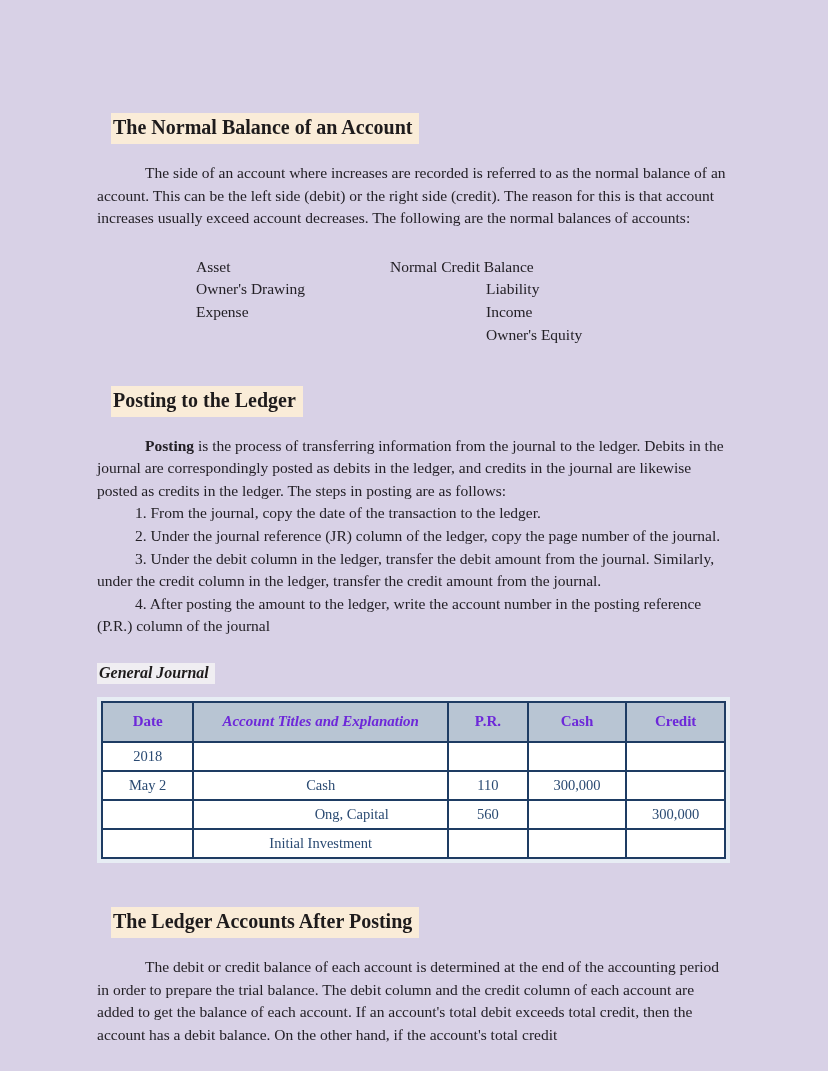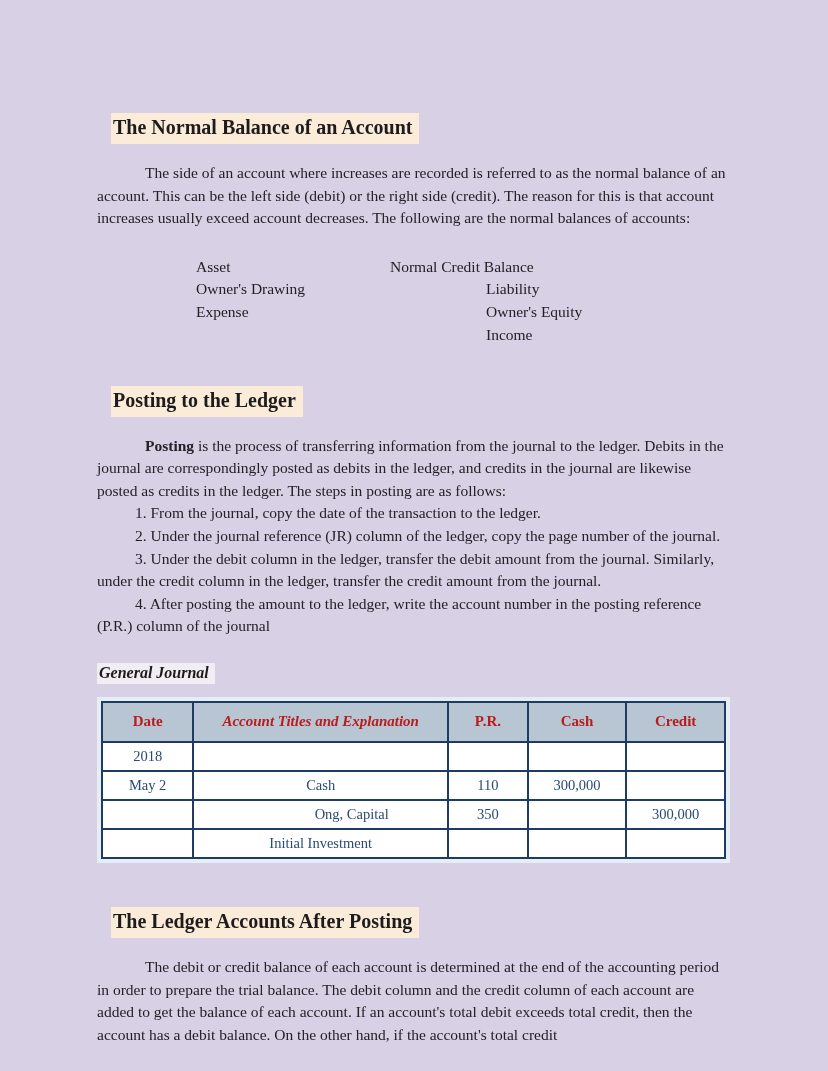--- a/index.html
+++ b/index.html
@@ -72,21 +72,21 @@
     border-collapse: collapse;
     background: #ffffff;
     color: #2a4a72;
   }
   table.journal th, table.journal td {
     border: 2px solid #1e3c63;
     font-family: "Liberation Serif", serif;
   }
   table.journal th {
     background: #b8c5d3;
-    color: #b91c1c;
+    color: #6d28d9;
     font-size: 15px;
     font-weight: bold;
     height: 36px;
     text-align: center;
   }
   table.journal td {
     height: 27px;
     font-size: 14.5px;
     text-align: center;
     padding: 0;
@@ -115,22 +115,22 @@
         <ul class="balance-list">
           <li>Asset</li>
           <li>Owner's Drawing</li>
           <li>Expense</li>
         </ul>
       </div>
       <div class="balance-col-credit">
         <p class="balance-col-heading">Normal Credit Balance</p>
         <ul class="balance-list">
           <li>Liability</li>
+          <li>Income</li>
           <li>Owner's Equity</li>
-          <li>Income</li>
         </ul>
       </div>
     </div>
   </section>
 
   <section class="section-posting">
     <h2 class="hl-heading">Posting to the Ledger</h2>
     <p class="body-text indent-para"><span class="bold">Posting</span><span> is the process of transferring information from the journal to the ledger. Debits in the journal are correspondingly posted as debits in the ledger, and credits in the journal are likewise posted as credits in the ledger. The steps in posting are as follows:</span></p>
     <p class="body-text step-para">1. From the journal, copy the date of the transaction to the ledger.</p>
     <p class="body-text step-para">2. Under the journal reference (JR) column of the ledger, copy the page number of the journal.</p>
@@ -164,21 +164,21 @@
         <tr>
           <td class="col-date">May 2</td>
           <td class="col-account">Cash</td>
           <td class="col-pr">110</td>
           <td class="col-debit">300,000</td>
           <td class="col-credit"></td>
         </tr>
         <tr>
           <td class="col-date"></td>
           <td class="col-account indented">Ong, Capital</td>
-          <td class="col-pr">350</td>
+          <td class="col-pr">560</td>
           <td class="col-debit"></td>
           <td class="col-credit">300,000</td>
         </tr>
         <tr>
           <td class="col-date"></td>
           <td class="col-account">Initial Investment</td>
           <td class="col-pr"></td>
           <td class="col-debit"></td>
           <td class="col-credit"></td>
         </tr>

